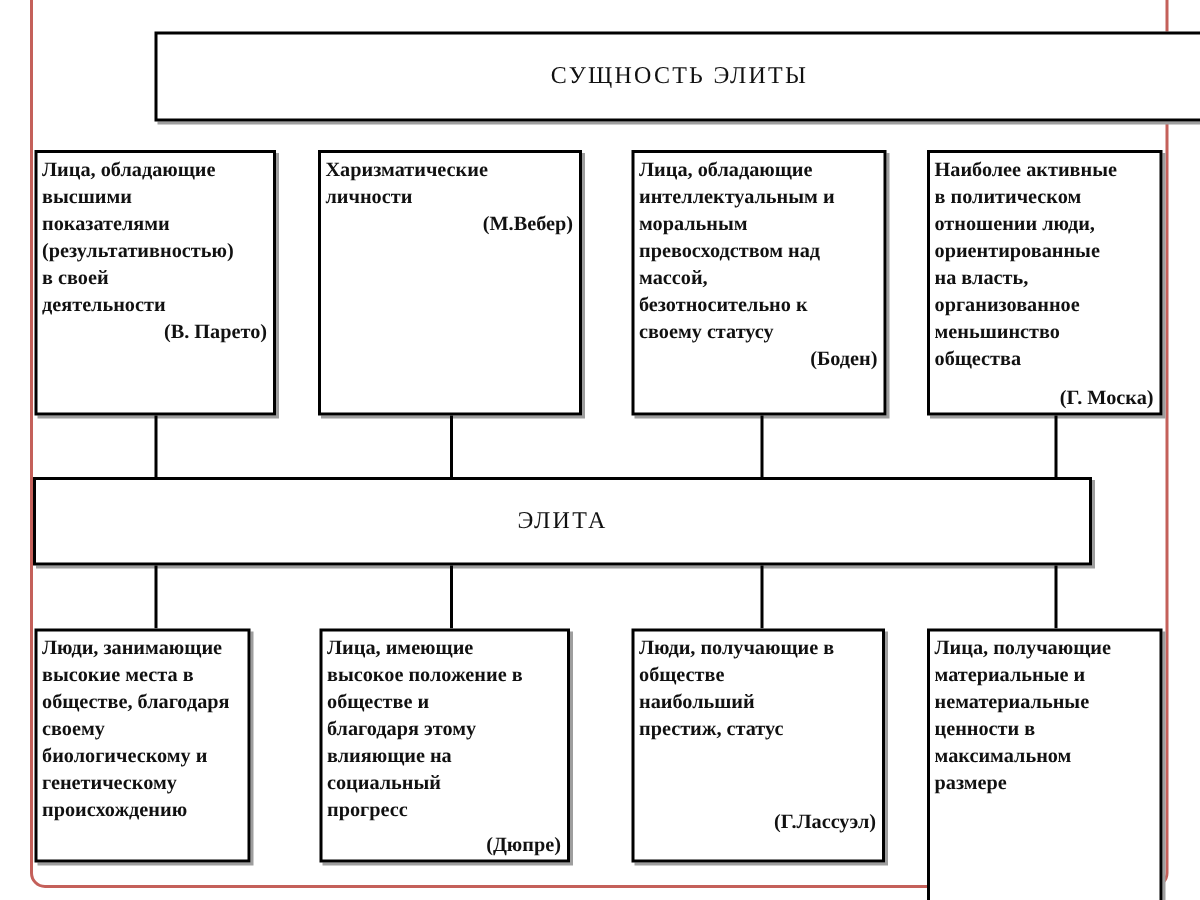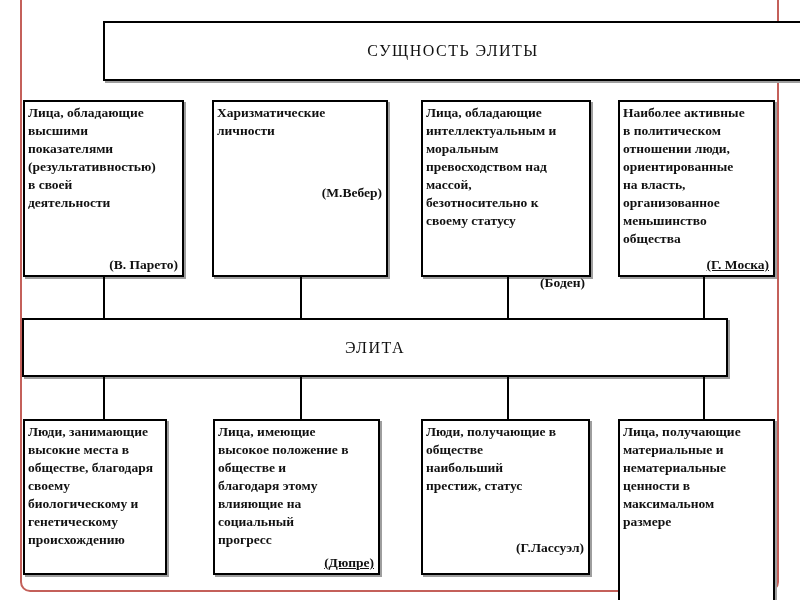--- a/index.html
+++ b/index.html
@@ -46,23 +46,22 @@
     line-height:18px;
     padding:2px 3px;
     display:flex;
     flex-direction:column;
   }
   .dbox .line{white-space:nowrap;}
   .attr{
     text-align:right;
     white-space:nowrap;
     padding-right:1px;
-    margin-top:44px;
   }
-  .attr-bottom .attr{margin-top:auto;margin-bottom:-1px;text-decoration:underline;}
+  .attr-bottom .attr{margin-top:auto;margin-bottom:-1px;}
   .vline{
     position:absolute;
     width:2px;
     background:var(--box-border);
   }
 </style>
 </head>
 <body>
 
 <div class="stage">
@@ -153,21 +152,21 @@
         <div class="line">высокое положение в</div>
         <div class="line">обществе и</div>
         <div class="line">благодаря этому</div>
         <div class="line">влияющие на</div>
         <div class="line">социальный</div>
         <div class="line">прогресс</div>
       </div>
     <div class="attr">(Дюпре)</div>
   </div>
 
-  <div class="nbox dbox" style="left:421px;top:419px;width:169px;height:156px;">
+  <div class="nbox dbox" style="left:421px;top:419px;width:169px;height:156px;gap:44px;">
     <div>
         <div class="line">Люди, получающие в</div>
         <div class="line">обществе</div>
         <div class="line">наибольший</div>
         <div class="line">престиж, статус</div>
       </div>
     <div class="attr">(Г.Лассуэл)</div>
   </div>
 
   <div class="nbox dbox" style="left:618px;top:419px;width:157px;height:185px;">

